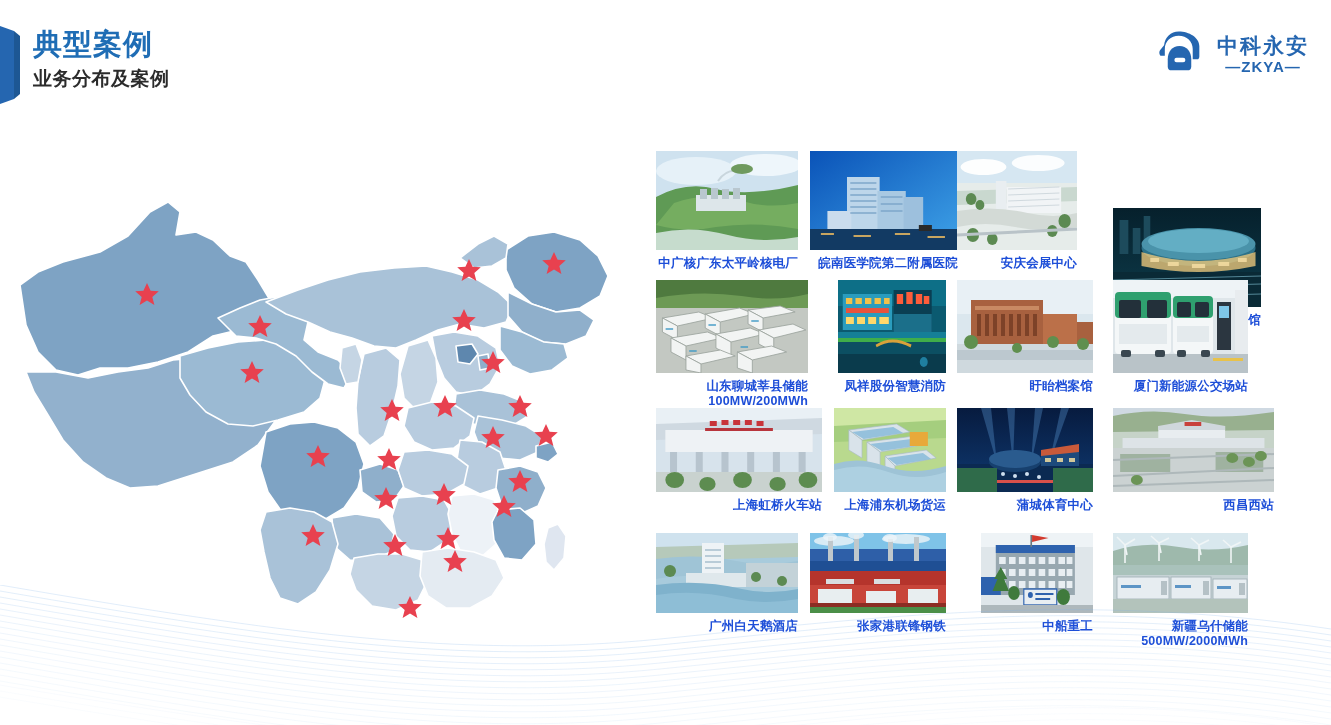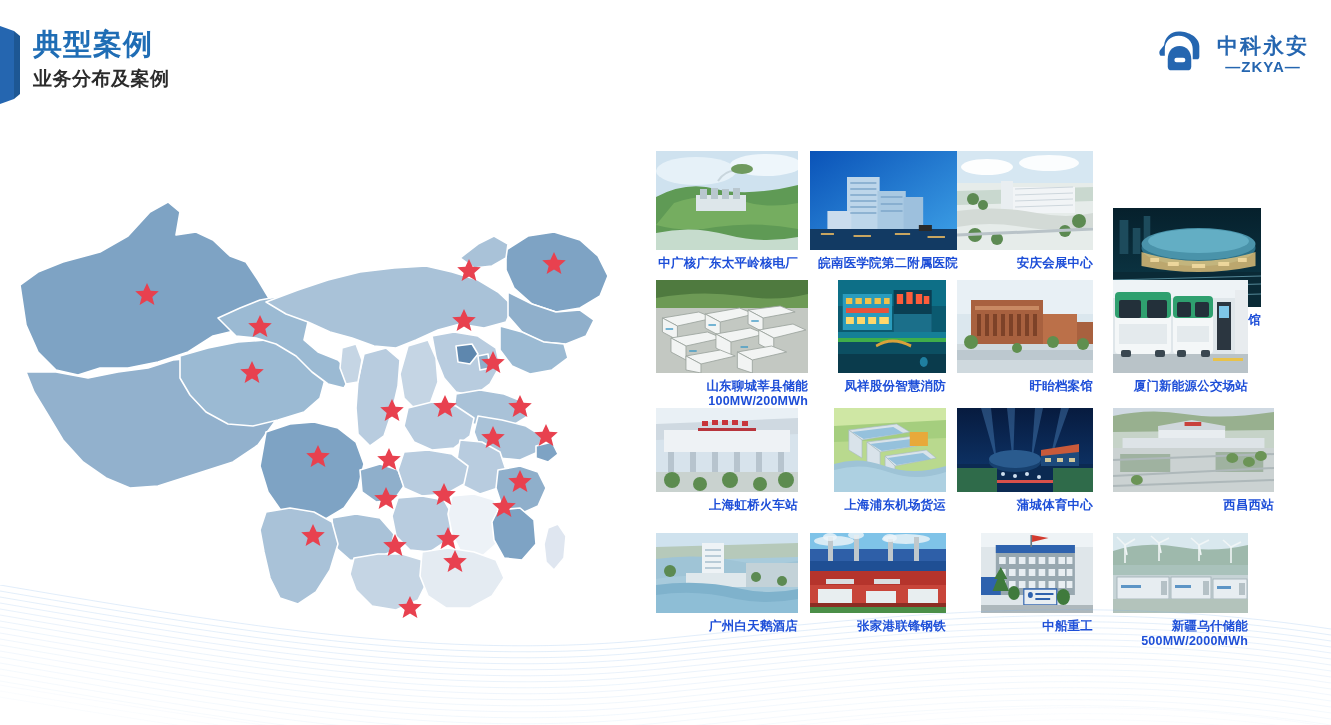--- a/index.html
+++ b/index.html
@@ -244,21 +244,21 @@
               <rect x="40" y="84" width="16" height="2"></rect>
               <rect x="78" y="82" width="14" height="2"></rect>
               <rect x="108" y="85" width="16" height="2"></rect>
             </g>
           <rect x="100" y="74" width="12" height="6" fill="#2a2a2a"></rect>
         </svg>
       </div>
       <div class="case-label">皖南医学院第二附属医院</div>
     </div>
 
-    <div class="case-card" style="left:307px; top:6px;  width:136px;">
+    <div class="case-card" style="left:307px; top:6px;  width:120px;">
       <div class="case-thumb" style="height:99px;">
         <svg viewBox="0 0 136 99" preserveAspectRatio="none">
           <rect width="136" height="99" fill="#d6e7f2"></rect>
           <ellipse cx="30" cy="16" rx="26" ry="8" fill="#fdfefe"></ellipse>
             <ellipse cx="92" cy="12" rx="30" ry="8" fill="#fbfdfe"></ellipse>
           <rect y="32" width="136" height="67" fill="#e6ecea"></rect>
           <path d="M0 40 L136 36 L136 50 L0 54Z" fill="#c9d8cf"></path>
           <rect x="56" y="36" width="62" height="26" fill="#f1f4f6"></rect>
           <g stroke="#cdd6dc" stroke-width="1">
               <path d="M58 38 L116 36"></path>
@@ -458,21 +458,21 @@
               <rect x="88" y="70" width="9" height="7" rx="2"></rect>
             </g>
           <g fill="#e8c24a">
               <rect x="100" y="78" width="30" height="3"></rect>
             </g>
         </svg>
       </div>
       <div class="case-label">厦门新能源公交场站</div>
     </div>
 
-    <div class="case-card" style="left:6px;  top:263px; width:142px;">
+    <div class="case-card" style="left:6px;  top:263px; width:166px;">
       <div class="case-thumb" style="height:84px;">
         <svg viewBox="0 0 142 84" preserveAspectRatio="none">
           <rect width="142" height="84" fill="#d7e3ec"></rect>
           <rect width="142" height="16" fill="#e9f0f5"></rect>
           <path d="M0 16 L142 10 L142 26 L0 32Z" fill="#cfd9e1"></path>
           <rect x="8" y="22" width="126" height="22" fill="#eef2f5"></rect>
           <g fill="#c8343a">
               <rect x="46" y="13" width="6" height="5"></rect>
               <rect x="56" y="12" width="6" height="5"></rect>
               <rect x="66" y="12" width="6" height="5"></rect>

